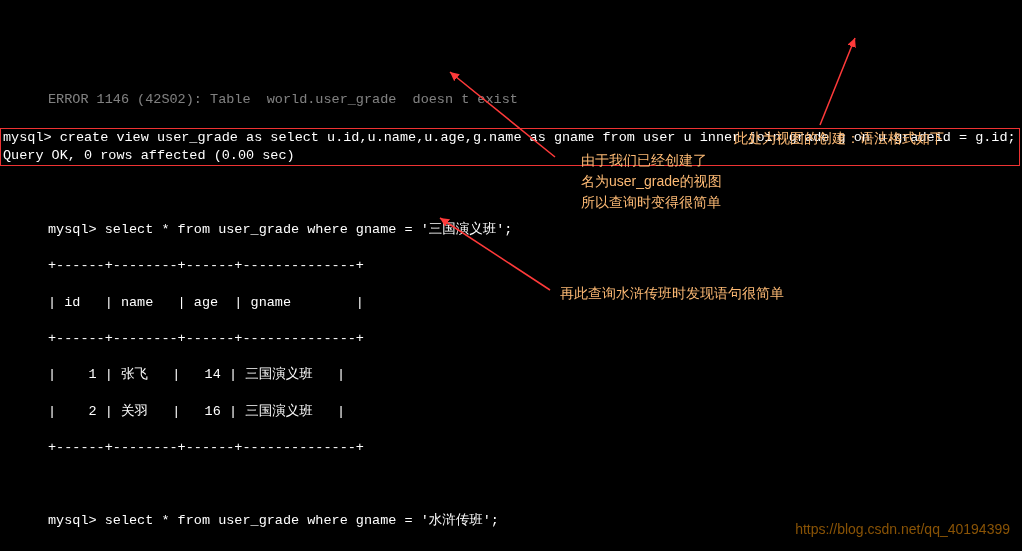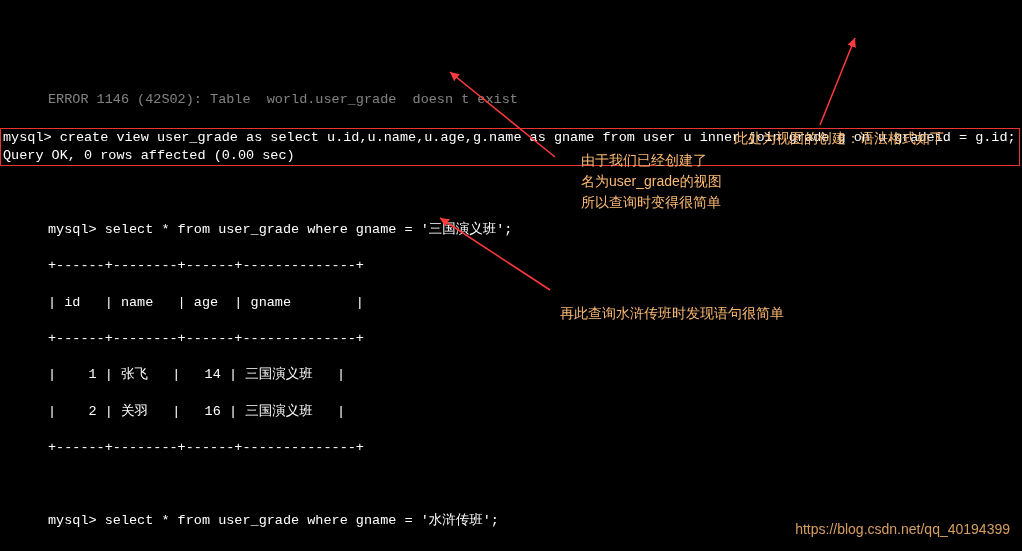--- a/index.html
+++ b/index.html
@@ -28,30 +28,30 @@
     .annotation {
       position: absolute;
       color: #fdba74;
       font-family: "SimSun", "Microsoft YaHei", sans-serif;
       font-size: 14px;
       line-height: 1.5;
       white-space: normal;
     }
     .anno1 { left: 560px; top: 150px; width: 200px; margin-left: 21px; }
     .anno2 { left: 734px; top: 128px; width: 260px; }
-    .anno3 { left: 560px; top: 283px; width: 280px; margin-top: 20px; }
+    .anno3 { left: 560px; top: 283px; width: 280px; }
     .arrow {
       position: absolute;
       pointer-events: none;
     }
     .watermark {
       position: absolute;
       right: 12px;
       bottom: 12px;
-      color: #fdba74;
+      color: #a16207;
       font-family: Arial, sans-serif;
       font-size: 14px;
       opacity: 0.85;
     }
   </style>
 </head>
 <body>
 
 
 

